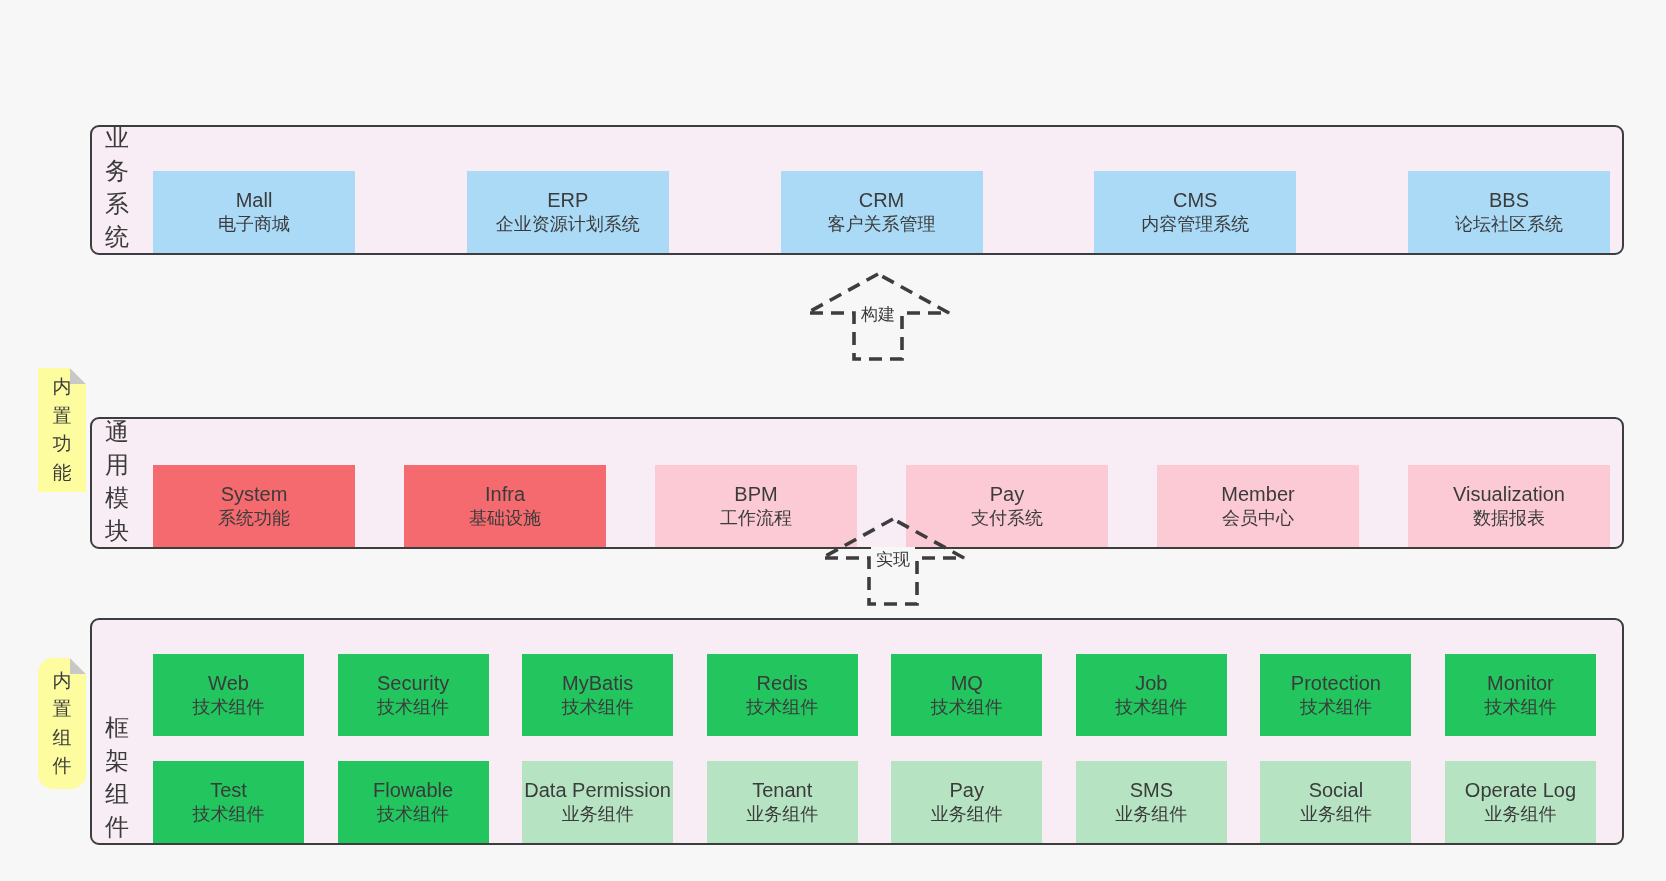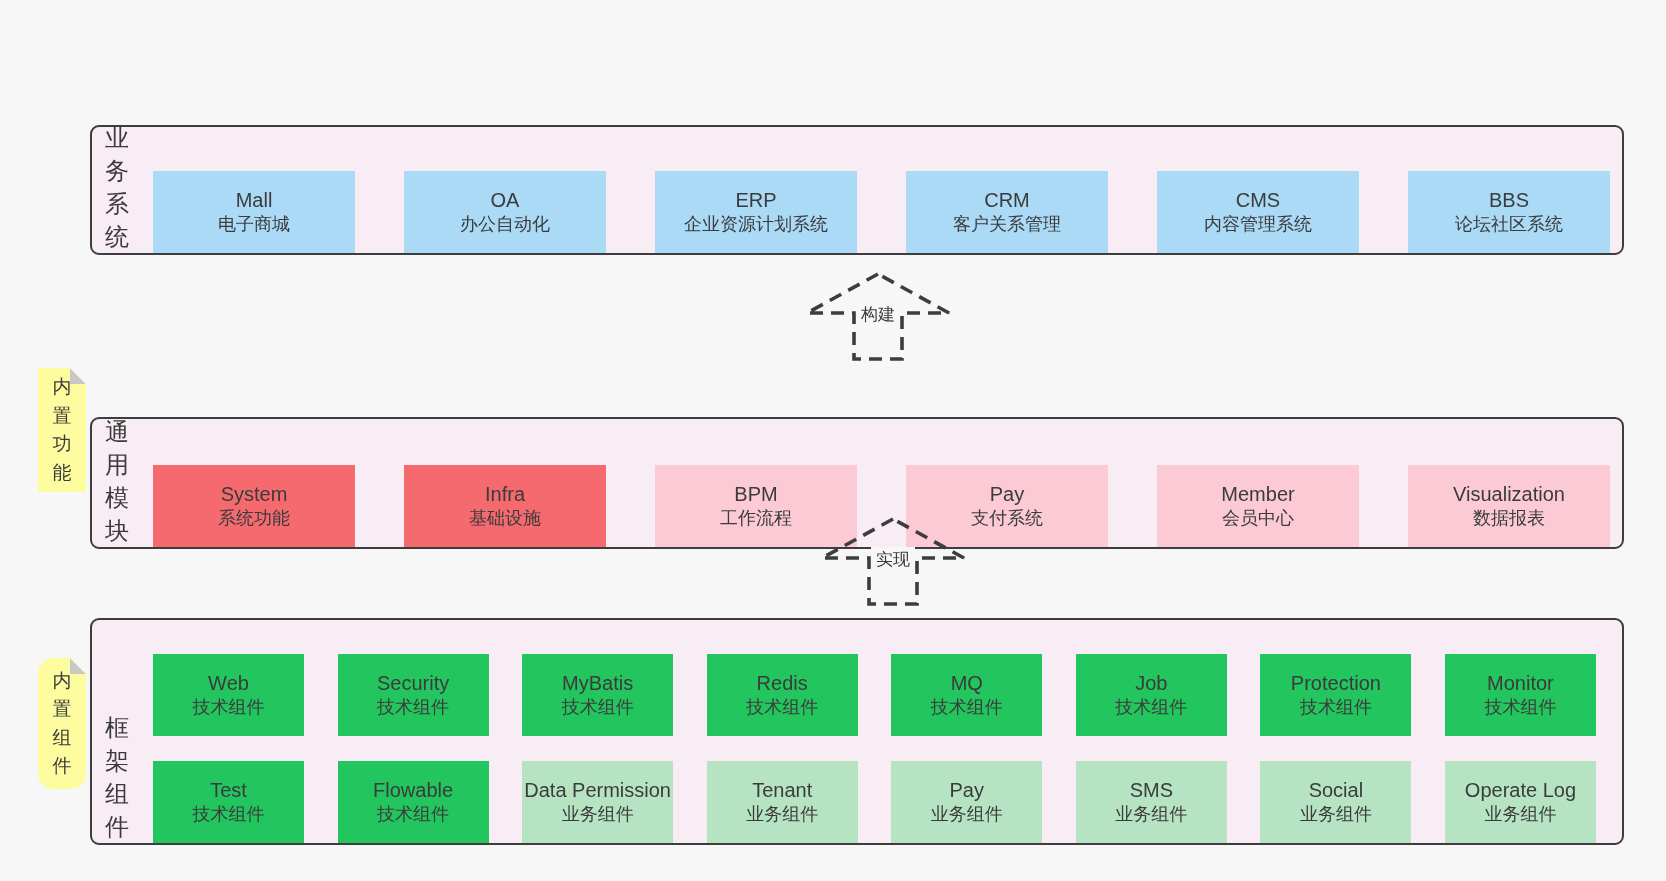--- a/index.html
+++ b/index.html
@@ -59,24 +59,20 @@
     <div class="ltitle">
       <span class="vtext">业务系统</span>
     </div>
     <div class="rows">
         <div class="box-row row-6">
           <div class="box c-blue">
             <span class="bname">Mall</span>
             <span class="bsub">电子商城</span>
           </div>
           <div class="box c-blue">
-            <span class="bname">OA</span>
-            <span class="bsub">办公自动化</span>
-          </div>
-          <div class="box c-blue">
             <span class="bname">ERP</span>
             <span class="bsub">企业资源计划系统</span>
           </div>
           <div class="box c-blue">
             <span class="bname">CRM</span>
             <span class="bsub">客户关系管理</span>
           </div>
           <div class="box c-blue">
             <span class="bname">CMS</span>
             <span class="bsub">内容管理系统</span>

